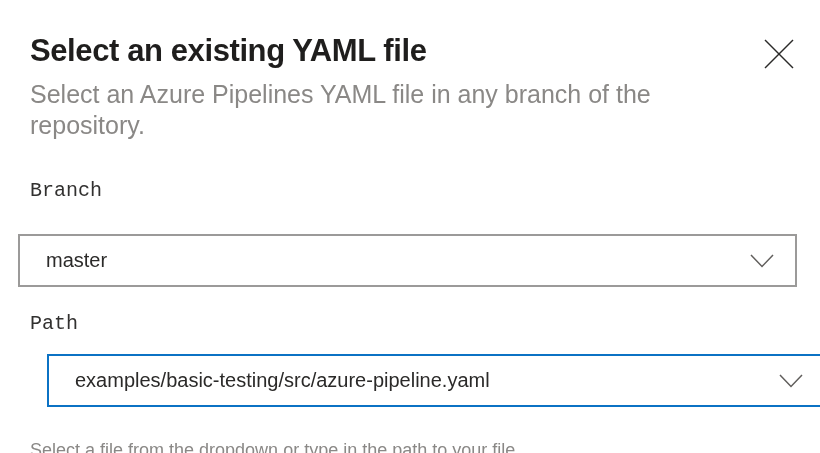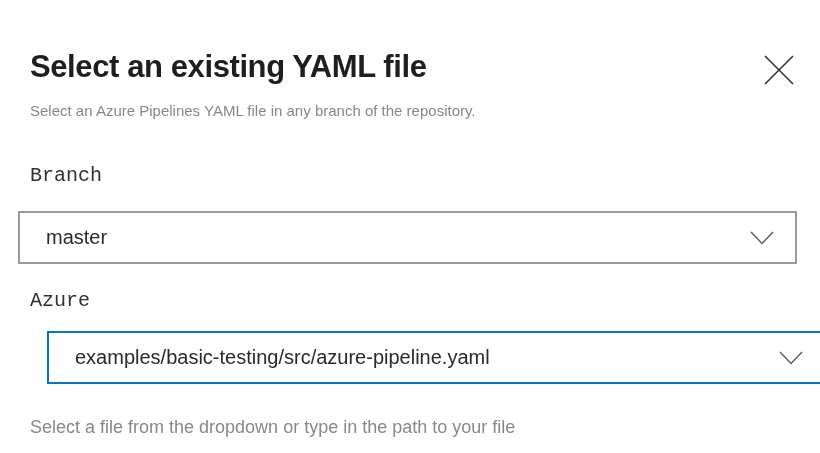--- a/index.html
+++ b/index.html
@@ -8,21 +8,21 @@
     padding: 0;
     width: 820px;
     height: 453px;
     background: #ffffff;
     font-family: "Liberation Sans", sans-serif;
     overflow: hidden;
   }
   .panel {
     width: 820px;
     height: 453px;
-    padding: 48px 23px 0 18px;
+    padding: 32px 23px 0 18px;
   }
   .header {
     display: flex;
     justify-content: space-between;
     align-items: flex-start;
   }
   .title {
     margin: 0 0 0 12px;
     font-size: 31px;
     line-height: 38px;
@@ -38,37 +38,37 @@
     background: transparent;
     border: none;
     cursor: pointer;
     display: flex;
     align-items: center;
     justify-content: center;
   }
   .subtitle {
     margin: 7px 0 0 12px;
     max-width: 622px;
-    font-size: 15px;
+    font-size: 25px;
     line-height: 31px;
     color: var(--secondary-text, #8a8886);
   }
   .field-label {
     margin: 38px 0 0 12px;
     font-size: 20px;
     line-height: 23px;
     color: var(--label-text, #323130);
     font-family: Liberation Mono, monospace;
   }
   .field-label.path {
     margin-top: 25px;
   }
   .combobox {
     position: relative;
-    margin-top: 24px;
+    margin-top: 32px;
     width: 100%;
     height: 53px;
     background: #ffffff;
     border: 2px solid var(--input-border, #9b9a99);
     display: flex;
     align-items: center;
     cursor: pointer;
   }
   .combobox.focused {
     border-color: var(--focus-border, #0b72c4);
@@ -118,21 +118,21 @@
   <p class="subtitle">Select an Azure Pipelines YAML file in any branch of the repository.</p>
 
   <div class="field-label">Branch</div>
   <div class="combobox" role="combobox" aria-expanded="false">
     <span class="combo-value">master</span>
     <svg class="chevron" viewBox="0 0 24 14">
       <polyline points="1,1 12,12.5 23,1" fill="none" stroke="#605e5c" stroke-width="1.5"></polyline>
     </svg>
   </div>
 
-  <div class="field-label path">Azure</div>
+  <div class="field-label path">Path</div>
   <div class="combobox focused" role="combobox" aria-expanded="false">
     <span class="combo-value">examples/basic-testing/src/azure-pipeline.yaml</span>
     <svg class="chevron" viewBox="0 0 24 14">
       <polyline points="1,1 12,12.5 23,1" fill="none" stroke="#605e5c" stroke-width="1.5"></polyline>
     </svg>
   </div>
 
   <p class="helper">Select a file from the dropdown or type in the path to your file</p>
 
 </div>

